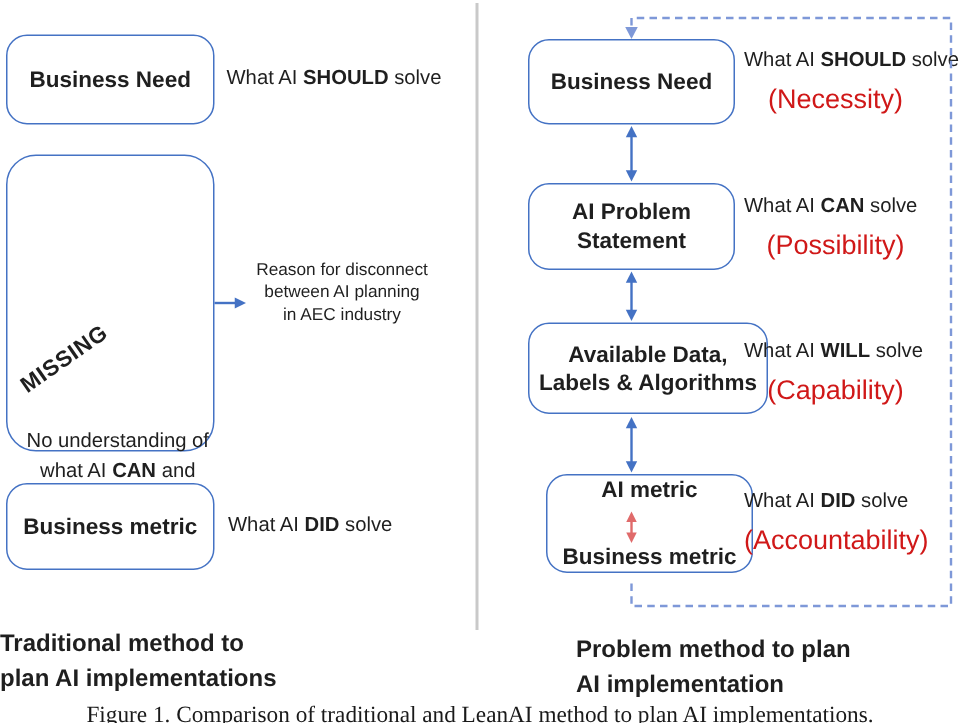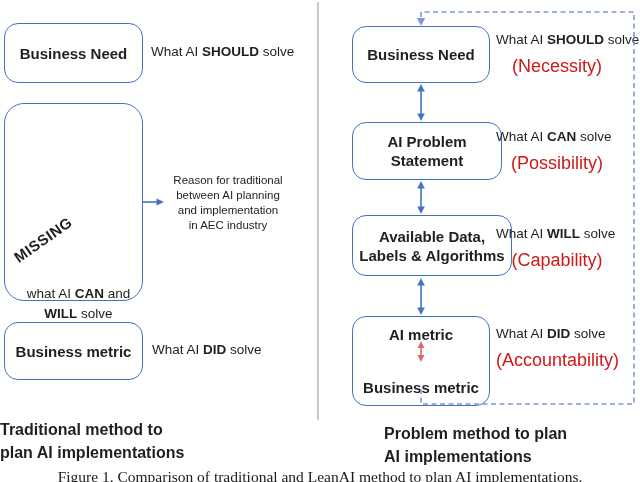--- a/index.html
+++ b/index.html
@@ -68,29 +68,29 @@
       <span>Business Need</span>
     </div>
 
     <div class="note" style="left:151px; top:43px;">
       <span>What AI </span><b>SHOULD</b><span> solve</span>
     </div>
 
     <div class="rbox tall" style="left:4px; top:103px; width:139px; height:198px;">
       <span class="missing-tag">MISSING</span>
       <div class="missing-text" style="font-weight:normal;">
+        <div><span>No understanding of</span></div>
         <div><span>what AI </span><b>CAN</b><span> and</span></div>
         <div><span></span><b>WILL</b><span> solve</span></div>
       </div>
     </div>
 
     <div class="reason">
-      <div>Reason for traditional</div>
+      <div>Reason for disconnect</div>
       <div>between AI planning</div>
-      <div>and implementation</div>
       <div>in AEC industry</div>
     </div>
 
     <div class="rbox" style="left:4px; top:322px; width:139px; height:58px;">
       <span>Business metric</span>
     </div>
 
     <div class="note" style="left:152px; top:341px;">
       <span>What AI </span><b>DID</b><span> solve</span>
     </div>
@@ -102,31 +102,31 @@
   </div>
 
   <div class="divider"></div>
 
   <div>
 
     <div class="rbox" style="left:352px; top:26px; width:138px; height:57px;">
       <span>Business Need</span>
     </div>
 
-    <div class="rbox" style="left:352px; top:122px; width:150px; height:58px;text-align:center;">
+    <div class="rbox" style="left:352px; top:122px; width:138px; height:58px;text-align:center;">
       <span>AI Problem</span>
       <span>Statement</span>
     </div>
 
     <div class="rbox" style="left:352px; top:215px; width:160px; height:61px;">
       <span>Available Data,</span>
       <span>Labels &amp; Algorithms</span>
     </div>
 
-    <div class="rbox" style="left:352px; top:316px; width:138px; height:90px;">
+    <div class="rbox" style="left:364px; top:316px; width:138px; height:66px;">
       <span class="metric-box-label">AI metric</span>
       <div class="metric-gap"></div>
       <span class="metric-box-label">Business metric</span>
     </div>
 
     <div class="note-block" style="left:496px; top:32px;">
       <div class="line1"><span>What AI </span><b>SHOULD</b><span> solve</span></div>
       <div class="line2 red">(Necessity)</div>
     </div>
 
@@ -140,21 +140,21 @@
       <div class="line2 red">(Capability)</div>
     </div>
 
     <div class="note-block" style="left:496px; top:326px;">
       <div class="line1"><span>What AI </span><b>DID</b><span> solve</span></div>
       <div class="line2 red">(Accountability)</div>
     </div>
 
     <div class="heading" style="left:384px; top:422px; width:220px;">
       <div>Problem method to plan</div>
-      <div>AI implementations</div>
+      <div>AI implementation</div>
     </div>
   </div>
 
   <svg class="overlay" width="640" height="482" viewBox="0 0 640 482">
 
     <g>
       <path class="stroke-loop" d="M421,389 L421,404 L634,404 L634,12 L421,12 L421,18"></path>
       <polygon class="fill-loop" points="416.8,18 425.2,18 421,26"></polygon>
     </g>
 

